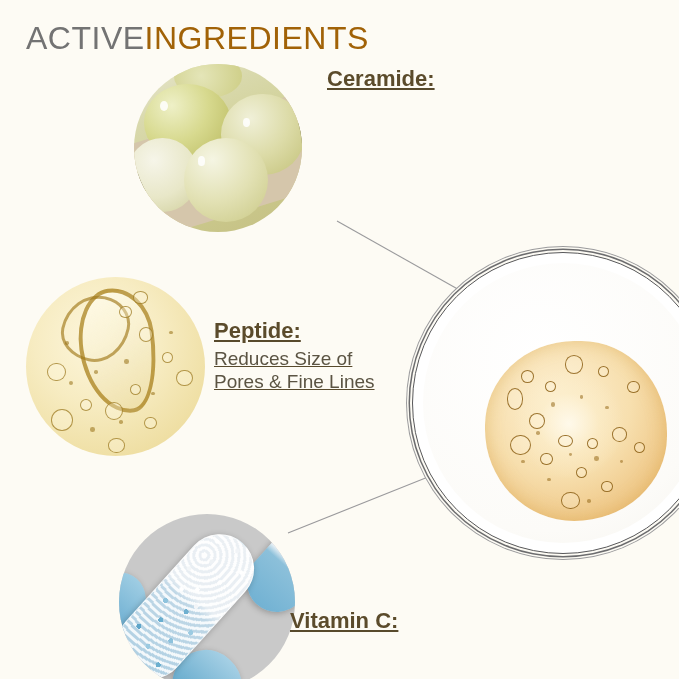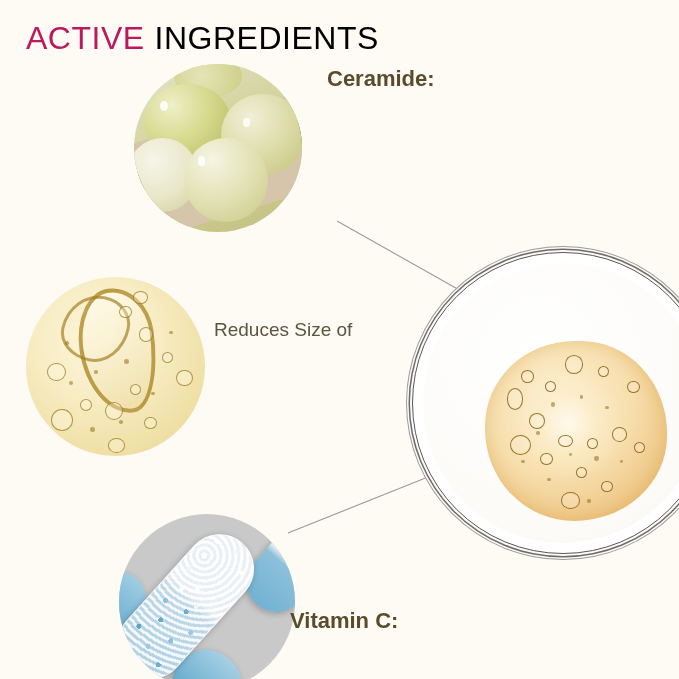--- a/index.html
+++ b/index.html
@@ -25,22 +25,22 @@
   
   .title {
     position: absolute;
     left: 26px;
     top: 20px;
     font-size: 32px;
     letter-spacing: 0.5px;
     white-space: nowrap;
     font-weight: 400;
   }
-  .title .word-active { color: #be185d; }
-  .title .word-ingredients { color: #000000; margin-left: 10px; }
+  .title .word-active { color: #737373; }
+  .title .word-ingredients { color: #a16207; }
 
   
   .connectors {
     position: absolute;
     left: 0; top: 0;
     width: 679px; height: 679px;
     pointer-events: none;
   }
 
   
@@ -219,20 +219,21 @@
   }
   .ser-bub { position:absolute; border-radius:50%; border:1.6px solid rgba(140,95,20,.85); background: rgba(255,248,228,.25); }
   .ser-dot { position:absolute; border-radius:50%; background: rgba(150,105,25,.55); }
 
   
   .label {
     position: absolute;
     color: #584a2c;
     line-height: 1.22;
     white-space: nowrap;
+    text-decoration: underline;
   }
   .label .head {
     display: block;
     font-size: 22px;
     font-weight: 700;
     color: #5b4b2b;
     margin-bottom: 2px;
   }
   .label .body {
     display: block;
@@ -340,20 +341,22 @@
         <div class="ser-dot" style="left:20%;top:66%;width:2%;height:2%;"></div>
       </div>
     </div>
   </div>
 
   <div class="label label-ceramide">
     <span class="head">Ceramide:</span>
   </div>
 
   <div class="label label-peptide">
+    <span class="head">Peptide:</span>
     <span class="body">Reduces Size of</span>
+    <span class="body">Pores &amp; Fine Lines</span>
   </div>
 
   <div class="label label-vitc">
     <span class="head">Vitamin C:</span>
   </div>
 
 </div>
 
 </body></html>

